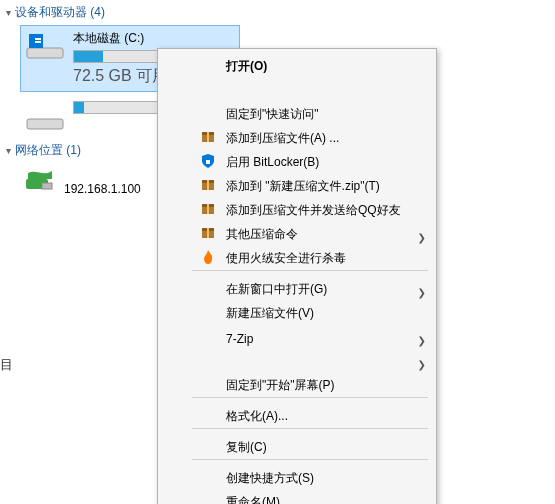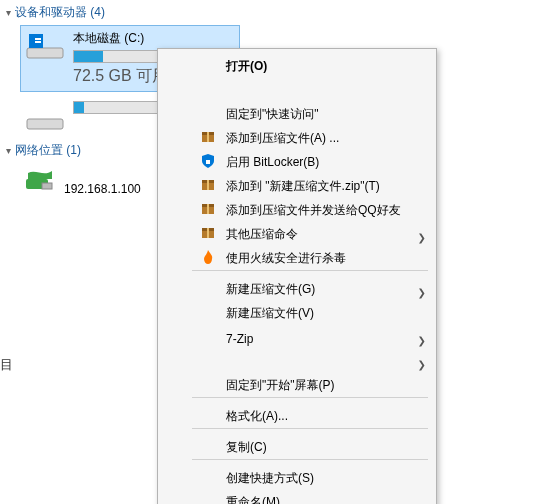--- a/index.html
+++ b/index.html
@@ -251,21 +251,21 @@
           <path d="M8 1 C10 5 13 6 12 10 C12 13 10 15 8 15 C6 15 4 13 4 10 C4 7 7 6 8 1 Z" fill="#ff7a00"></path>
         </svg>
     </span>
     <span class="ctx-label">使用火绒安全进行杀毒</span>
   </div>
 
   <div class="ctx-sep"></div>
 
   <div class="ctx-item">
     <span class="ctx-icon"></span>
-    <span class="ctx-label">新建压缩文件(G)</span>
+    <span class="ctx-label">在新窗口中打开(G)</span>
     <span class="ctx-arrow">❯</span>
   </div>
   <div class="ctx-item">
     <span class="ctx-icon"></span>
     <span class="ctx-label">新建压缩文件(V)</span>
   </div>
   <div class="ctx-item">
     <span class="ctx-icon"></span>
     <span class="ctx-label">7-Zip</span>
     <span class="ctx-arrow">❯</span>

